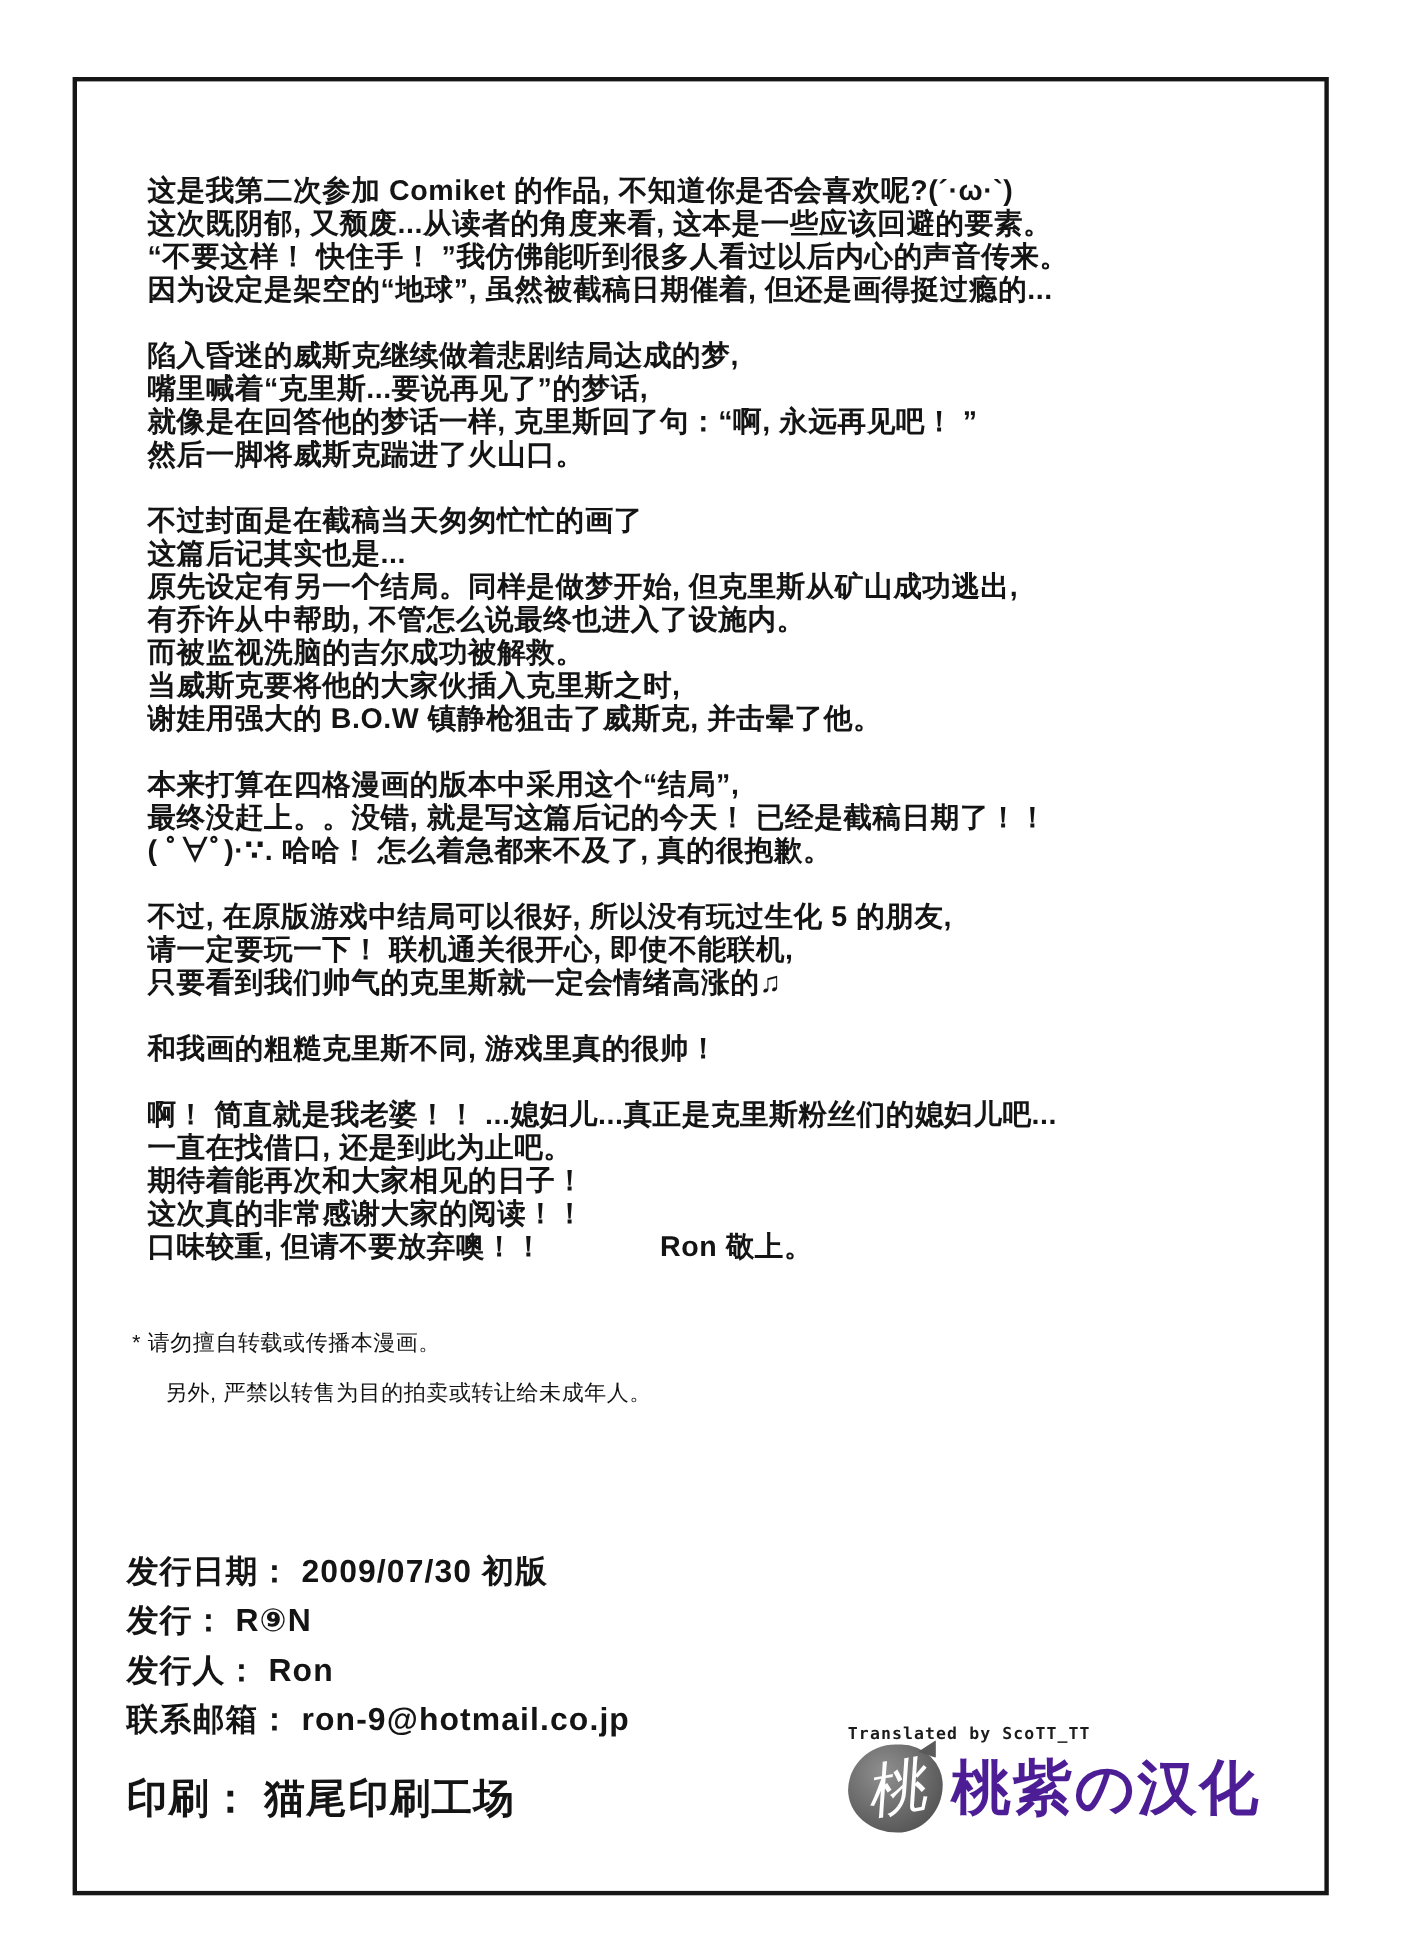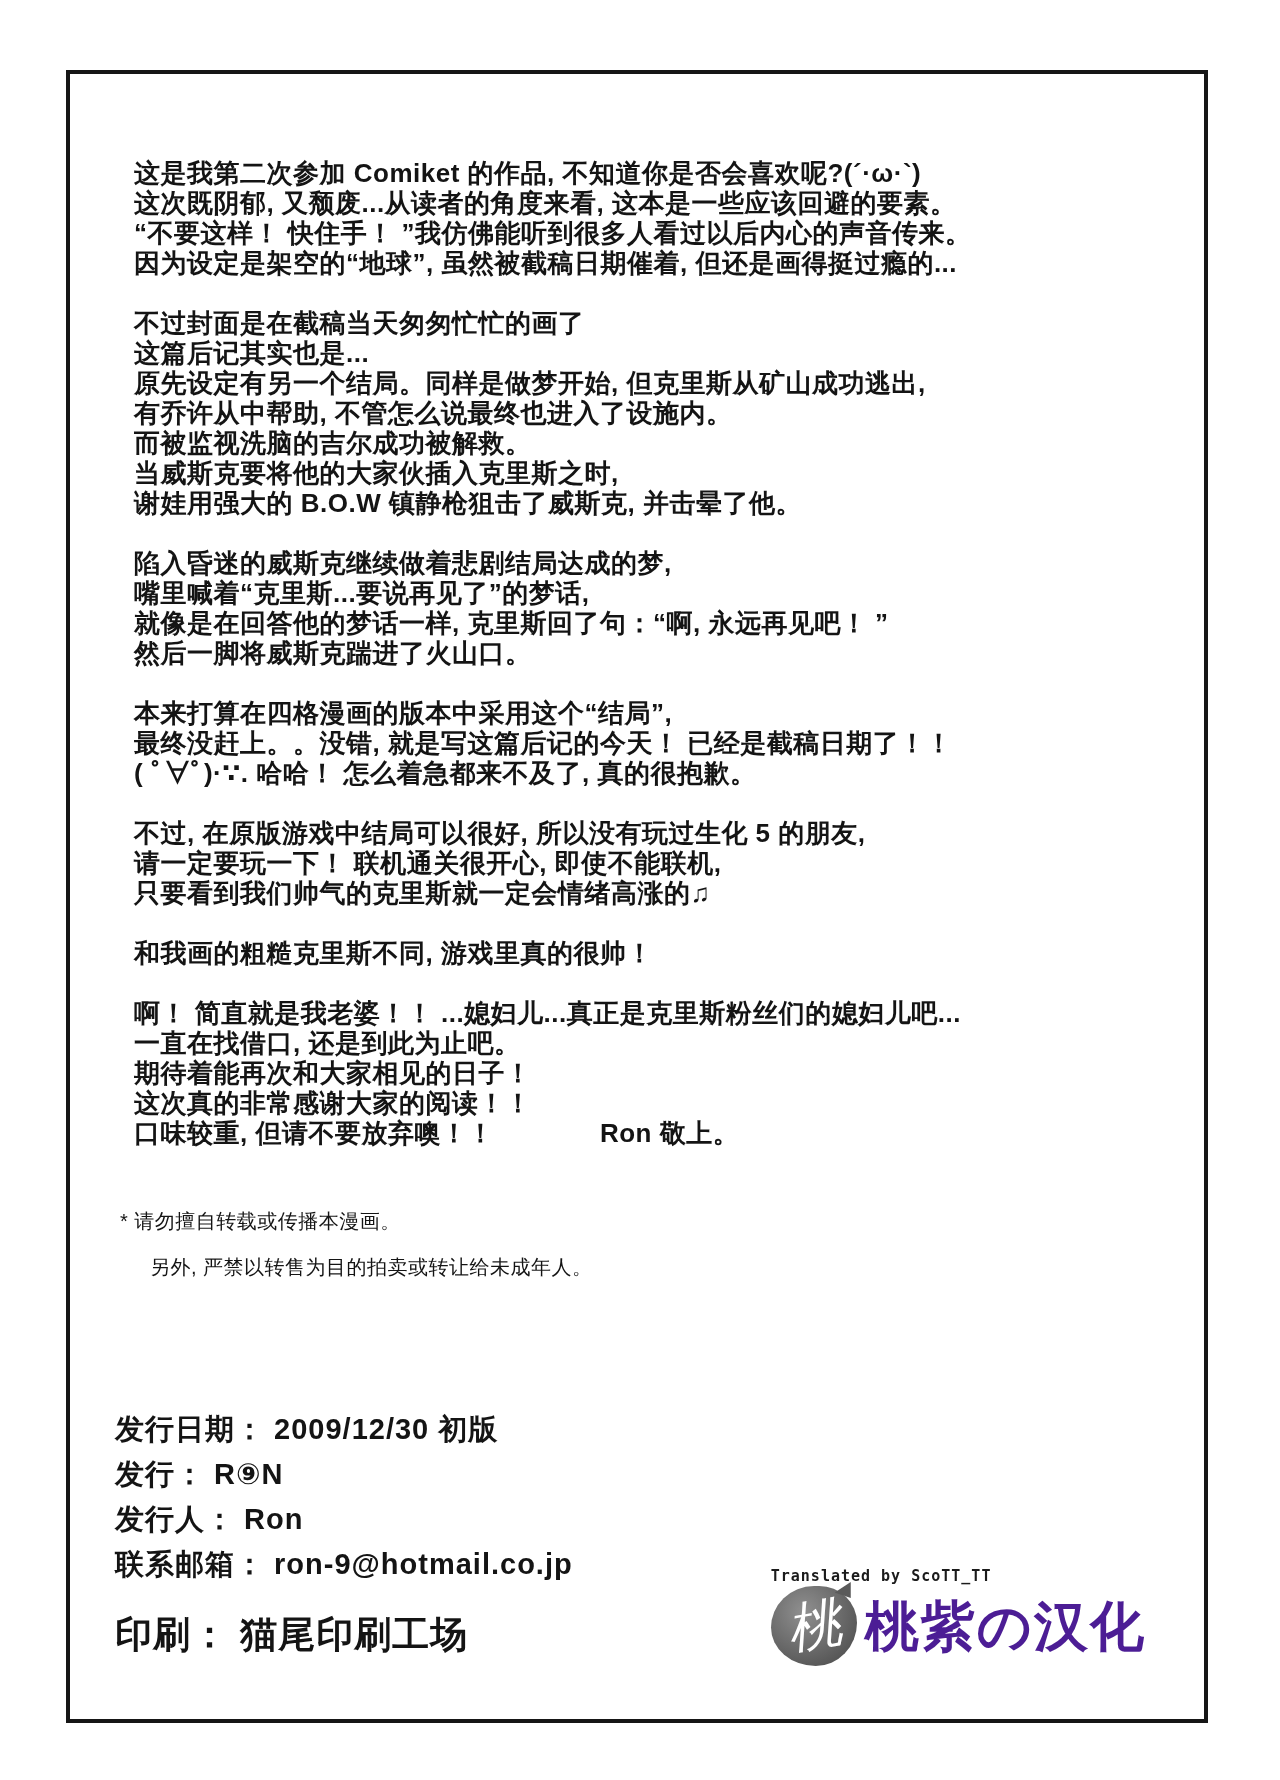--- a/index.html
+++ b/index.html
@@ -116,50 +116,50 @@
 <body>
 
 <div class="sheet">
   <div class="frame">
 
     <div class="body-text">
       <p>这是我第二次参加 Comiket 的作品, 不知道你是否会喜欢呢?(´·ω·`)
 这次既阴郁, 又颓废...从读者的角度来看, 这本是一些应该回避的要素。
 “不要这样！ 快住手！ ”我仿佛能听到很多人看过以后内心的声音传来。
 因为设定是架空的“地球”, 虽然被截稿日期催着, 但还是画得挺过瘾的...</p>
+      <p>陷入昏迷的威斯克继续做着悲剧结局达成的梦,
+嘴里喊着“克里斯...要说再见了”的梦话,
+就像是在回答他的梦话一样, 克里斯回了句：“啊, 永远再见吧！ ”
+然后一脚将威斯克踹进了火山口。</p>
       <p>不过封面是在截稿当天匆匆忙忙的画了
 这篇后记其实也是...
 原先设定有另一个结局。同样是做梦开始, 但克里斯从矿山成功逃出,
 有乔许从中帮助, 不管怎么说最终也进入了设施内。
 而被监视洗脑的吉尔成功被解救。
 当威斯克要将他的大家伙插入克里斯之时,
 谢娃用强大的 B.O.W 镇静枪狙击了威斯克, 并击晕了他。</p>
-      <p>陷入昏迷的威斯克继续做着悲剧结局达成的梦,
-嘴里喊着“克里斯...要说再见了”的梦话,
-就像是在回答他的梦话一样, 克里斯回了句：“啊, 永远再见吧！ ”
-然后一脚将威斯克踹进了火山口。</p>
       <p>本来打算在四格漫画的版本中采用这个“结局”,
 最终没赶上。。没错, 就是写这篇后记的今天！ 已经是截稿日期了！！
 ( ﾟ∀ﾟ)·∵. 哈哈！ 怎么着急都来不及了, 真的很抱歉。</p>
       <p>不过, 在原版游戏中结局可以很好, 所以没有玩过生化 5 的朋友,
 请一定要玩一下！ 联机通关很开心, 即使不能联机,
 只要看到我们帅气的克里斯就一定会情绪高涨的♫</p>
       <p>和我画的粗糙克里斯不同, 游戏里真的很帅！</p>
       <p>啊！ 简直就是我老婆！！ ...媳妇儿...真正是克里斯粉丝们的媳妇儿吧...
 一直在找借口, 还是到此为止吧。
 期待着能再次和大家相见的日子！
 这次真的非常感谢大家的阅读！！
 口味较重, 但请不要放弃噢！！　　　　Ron 敬上。</p>
     </div>
 
     <div class="notice">* 请勿擅自转载或传播本漫画。
 另外, 严禁以转售为目的拍卖或转让给未成年人。</div>
 
     <div class="publication">
-      <div class="pub-line">发行日期： 2009/12/30 初版</div>
+      <div class="pub-line">发行日期： 2009/07/30 初版</div>
       <div class="pub-line">发行： R⑨N</div>
       <div class="pub-line">发行人： Ron</div>
       <div class="pub-line">联系邮箱： ron-9@hotmail.co.jp</div>
       <div class="pub-line printer">印刷： 猫尾印刷工场</div>
     </div>
 
     <div class="credit">
       <div class="credit-top">Translated by ScoTT_TT</div>
       <div class="credit-row">
         <div class="logo-blob">

